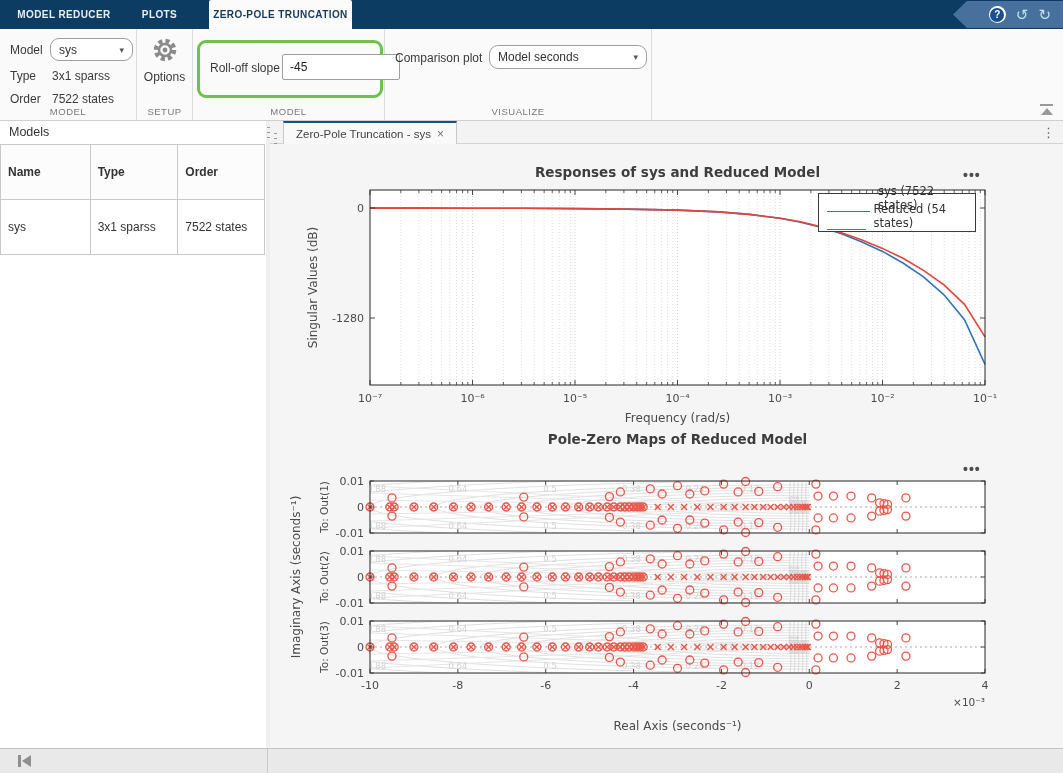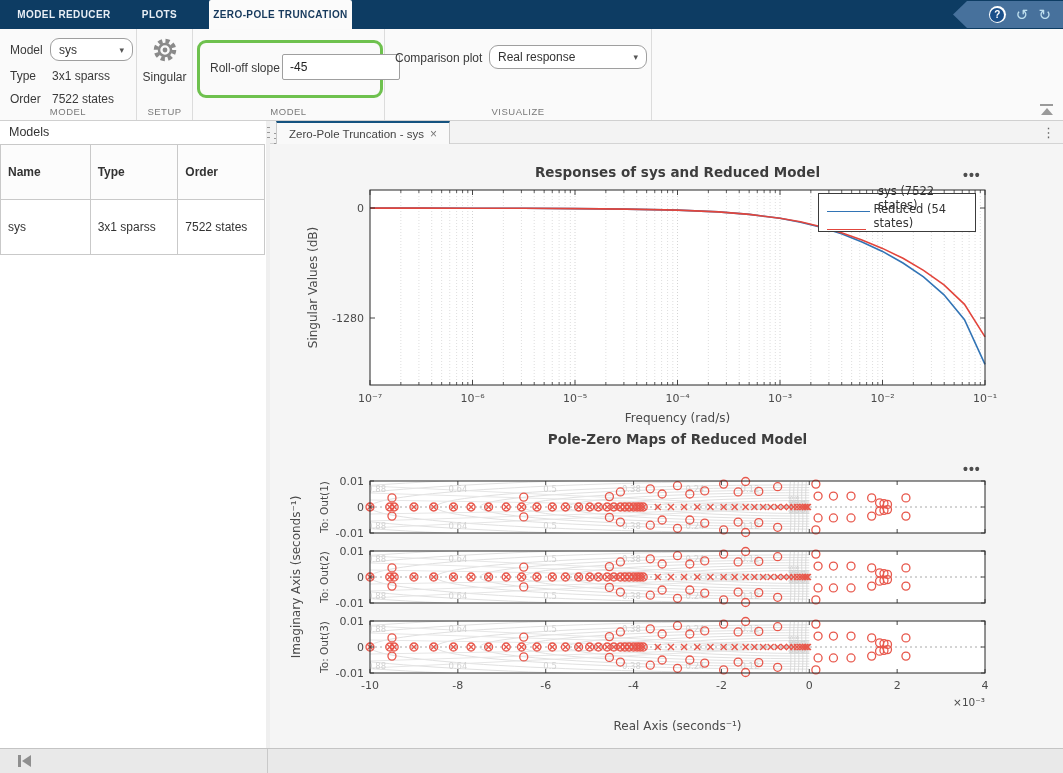--- a/index.html
+++ b/index.html
@@ -54,21 +54,21 @@
     font-weight:normal; height:16px; }
   #models-table th { font-weight:bold; background:#fcfcfc; }
   #splitter { position:absolute; left:266px; top:121px; width:4px; height:627px; background:#efefef; }
   .grip { position:absolute; top:6px; left:0.5px; width:3px; height:11px;
     border-top:1px solid #9a9a9a; border-bottom:1px solid #9a9a9a; }
   .grip::after { content:""; position:absolute; left:0; top:4px; width:3px; height:1px; background:#9a9a9a; }
 
   
   #tabstrip { position:absolute; left:270px; top:121px; width:793px; height:23px; background:#f3f3f3;
     border-bottom:1px solid #d4d4d4; }
-  #doc-tab { position:absolute; left:6px; top:0; width:174px; height:23px; background:#f9f9f9;
+  #doc-tab { position:absolute; left:13px; top:0; width:174px; height:23px; background:#f9f9f9;
     border-left:1px solid #c9c9c9; border-right:1px solid #c9c9c9; border-top:2px solid #14527f;
     font-size:11.5px; color:#444; display:flex; align-items:center; justify-content:center; gap:6px;text-align:right; }
   #doc-tab .close { color:#777; font-size:12px; cursor:default; }
   #tabstrip-grip { position:absolute; left:3px; top:6px; width:5px; height:11px; }
   #tabstrip-menu { position:absolute; right:8px; top:4px; color:#666; font-size:13px; }
   #doc-content { position:absolute; left:270px; top:144px; width:793px; height:604px; background:#f5f5f5; }
   #doc-svg { position:absolute; left:0; top:0; }
   .plot-menu { position:absolute; color:#4d4d4d; font-size:14px; font-weight:bold; letter-spacing:1px;
     cursor:default; line-height:10px; }
   #legend { position:absolute; left:548px; top:49px; width:158px; height:39px; background:#fff;
@@ -119,36 +119,36 @@
       <div class="section-label">MODEL</div>
     </div>
 
     <div class="section" style="left:137px;width:56px;">
       <div id="options-btn">
         <svg width="26" height="26" viewBox="0 0 26 26">
           <circle cx="13" cy="13" r="9" fill="none" stroke="#8a8a8a" stroke-width="4.5" stroke-dasharray="4 3.1"></circle>
           <circle cx="13" cy="13" r="6" fill="none" stroke="#8a8a8a" stroke-width="2.5"></circle>
           <circle cx="13" cy="13" r="2.4" fill="#8a8a8a"></circle>
         </svg>
-        <div class="lbl">Singular</div>
+        <div class="lbl">Options</div>
       </div>
       <div class="section-label">SETUP</div>
     </div>
 
     <div class="section" style="left:193px;width:192px;">
       <div id="green-box"></div>
       <span class="fldlabel" style="left:17px;top:32px;">Roll-off slope</span>
       <div class="textinput" style="left:89px;top:25px;width:118px;height:26px;">-45</div>
       <div class="section-label">MODEL</div>
     </div>
 
     <div class="section" style="left:385px;width:267px;">
       <span class="fldlabel" style="left:10px;top:22px;">Comparison plot</span>
       <div class="dropdown" style="left:104px;top:16px;width:158px;height:24px;">
-        <span>Real response</span>
+        <span>Model seconds</span>
         <span class="caret">▾</span>
       </div>
       <div class="section-label">VISUALIZE</div>
     </div>
 
 
     <div id="ribbon-collapse">
       <div class="bar"></div>
         <div class="tri"></div>
     </div>

